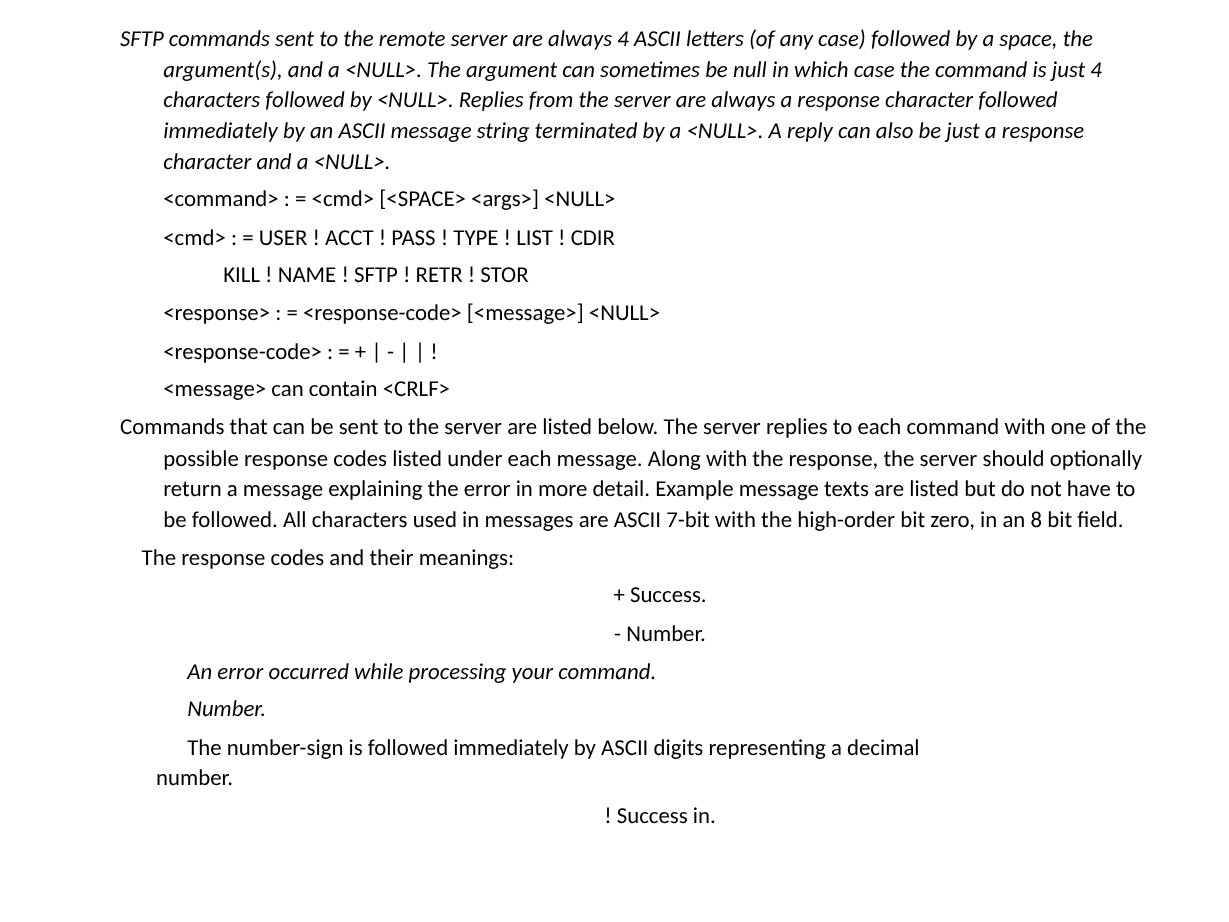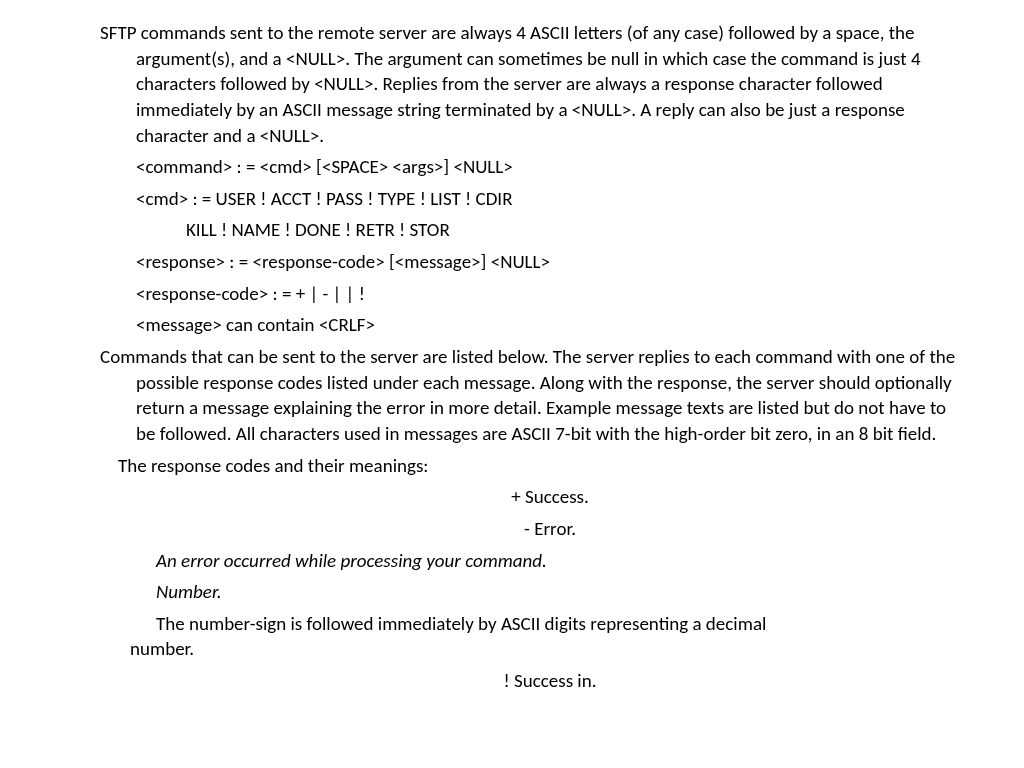--- a/index.html
+++ b/index.html
@@ -45,39 +45,39 @@
     .resp-detail {
       padding-left: 56px;
       margin-bottom: 6px;
       font-style: italic;
     }
   </style>
 </head>
 <body>
 
 <div class="para-main">
-  <div style="text-indent:0;">
+  <div style="text-indent:0;font-style:italic;">
     <span style="display:block; padding-left:36px; text-indent:-36px;">SFTP commands sent to the remote server are always 4 ASCII letters (of any case) followed by a space, the argument(s), and a &lt;NULL&gt;.  The argument can sometimes be null in which case the command is just 4 characters followed by &lt;NULL&gt;.  Replies from the server are always a response character followed immediately by an ASCII message string terminated by a &lt;NULL&gt;.  A reply can also be just a response character and a &lt;NULL&gt;.</span>
   </div>
 </div>
 
 <div class="syntax">&lt;command&gt; : = &lt;cmd&gt; [&lt;SPACE&gt; &lt;args&gt;] &lt;NULL&gt;</div>
 <div class="syntax">&lt;cmd&gt; : =  USER ! ACCT ! PASS ! TYPE ! LIST ! CDIR</div>
-<div class="syntax-sub">KILL ! NAME ! DONE ! RETR ! STOR</div>
+<div class="syntax-sub">KILL ! NAME ! SFTP ! RETR ! STOR</div>
 <div class="syntax">&lt;response&gt; : = &lt;response-code&gt; [&lt;message&gt;] &lt;NULL&gt;</div>
 <div class="syntax">&lt;response-code&gt; : =  + | - |    | !</div>
 <div class="syntax">&lt;message&gt; can contain &lt;CRLF&gt;</div>
 
 <div class="para-2">
   <span style="display:block; padding-left:36px; text-indent:-36px;">Commands that can be sent to the server are listed below.  The server replies to each command with one of the possible response codes listed under each message.  Along with the response, the server should optionally return a message explaining the error in more detail.  Example message texts are listed but do not have to be followed.  All characters used in messages are ASCII 7-bit with the high-order bit zero, in an 8 bit field.</span>
 </div>
 
 <div class="response-intro">The response codes and their meanings:</div>
 
 <div class="resp-item">+  Success.</div>
-<div class="resp-item">-  Error.</div>
+<div class="resp-item">-  Number.</div>
 <div class="resp-detail">An error occurred while processing your command.</div>
 <div class="resp-detail">Number.</div>
 <div style="padding-left:56px; text-indent:0; margin-bottom:6px;">
   <span style="display:block; padding-left:0px; text-indent:0;">The number-sign is followed immediately by ASCII digits representing a decimal</span>
 </div>
 <div style="padding-left:30px; margin-top:-6px; margin-bottom:6px;">number.</div>
 <div class="resp-item">!  Success in.</div>
 
 </body></html>

